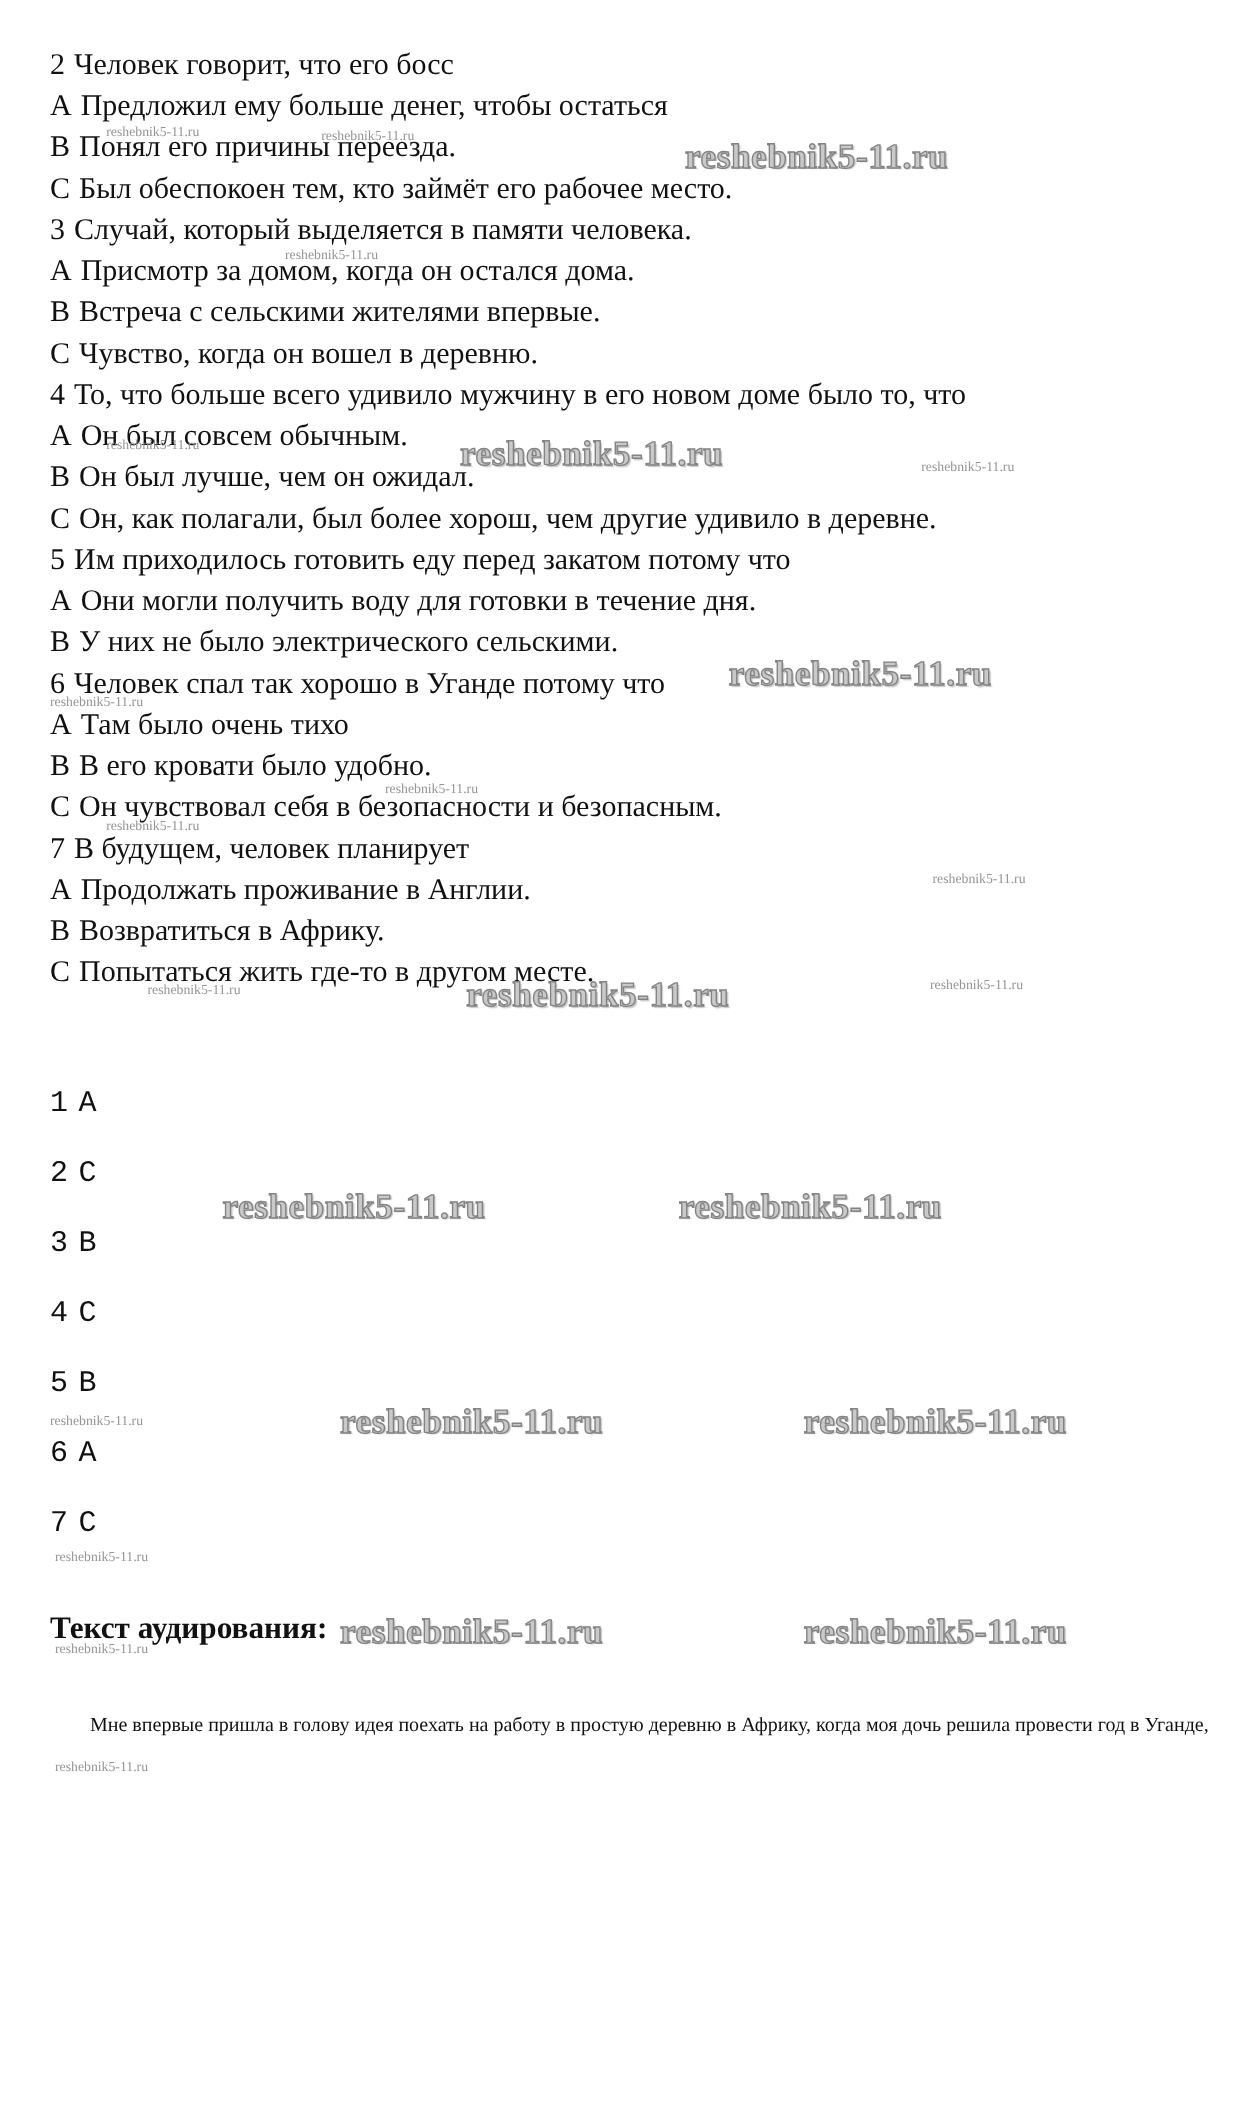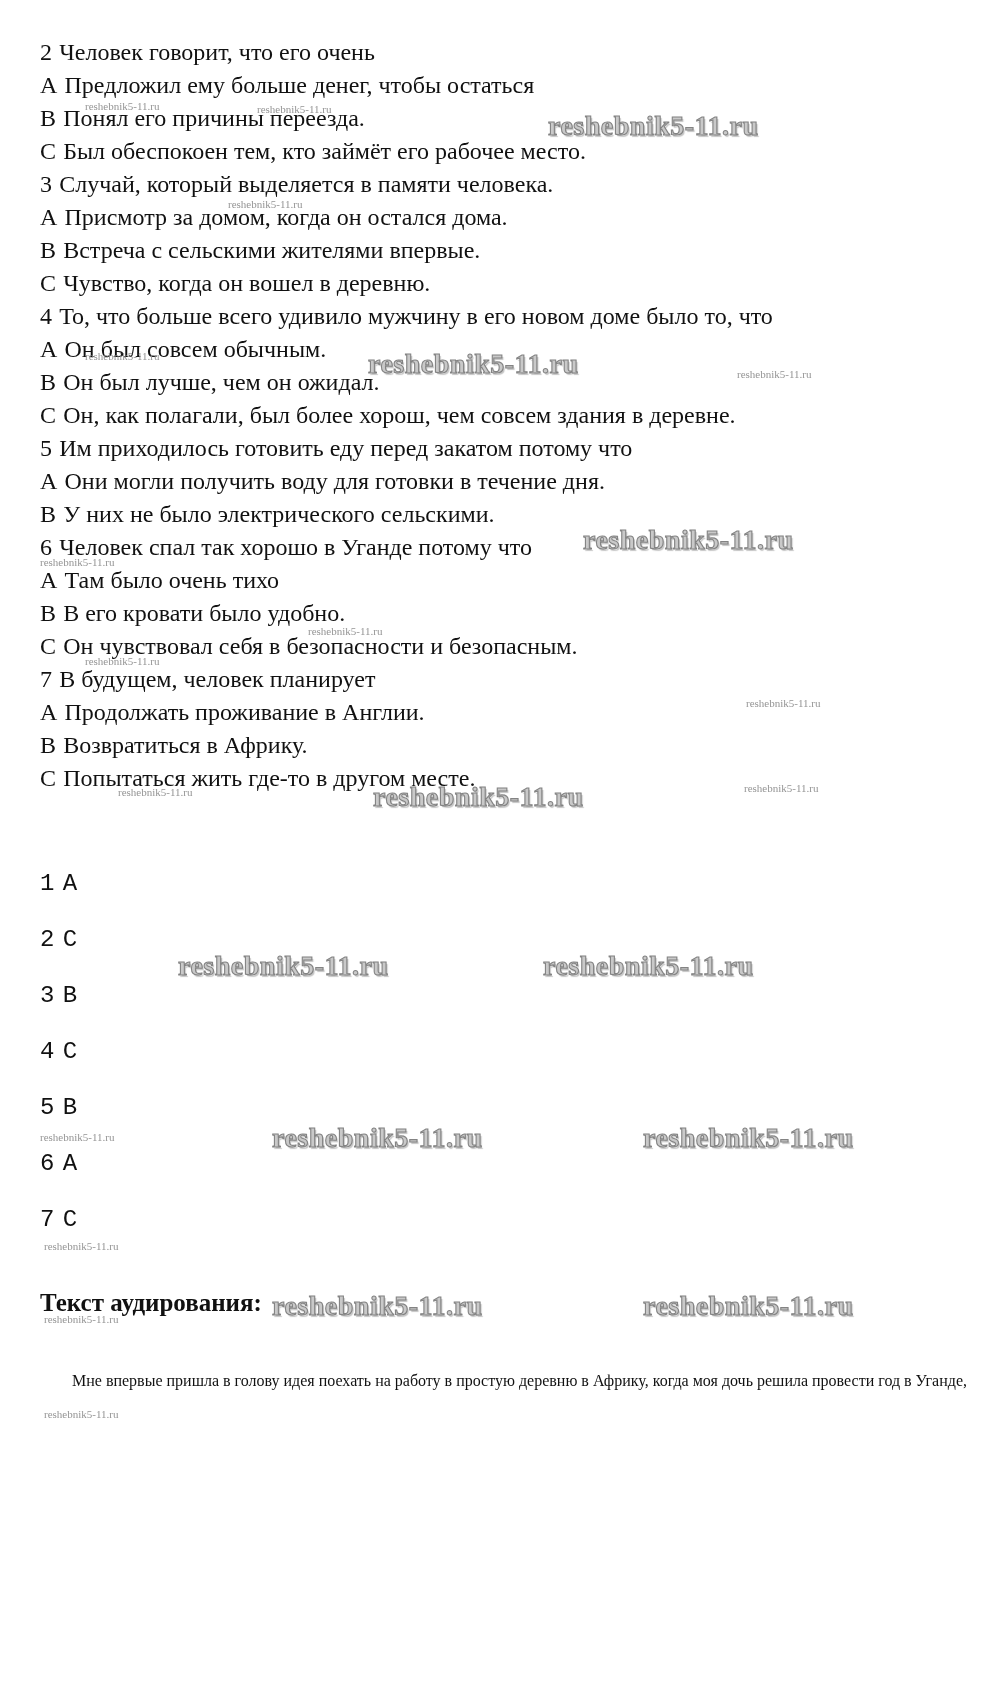--- a/index.html
+++ b/index.html
@@ -30,38 +30,38 @@
   }
 </style>
 </head>
 <body>
 
 <div class="page">
 
   <div class="content">
 
     <div>
-      <div class="line"><span class="qn">2</span><span>Человек говорит, что его очень</span></div>
+      <div class="line"><span class="qn">2</span><span>Человек говорит, что его босс</span></div>
       <div class="line"><span class="qn">А</span><span>Предложил ему больше денег, чтобы остаться</span></div>
       <div class="line"><span class="qn">В</span><span>Понял его причины переезда.</span></div>
       <div class="line"><span class="qn">С</span><span>Был обеспокоен тем, кто займёт его рабочее место.</span></div>
     </div>
 
     <div>
       <div class="line"><span class="qn">3</span><span>Случай, который выделяется в памяти человека.</span></div>
       <div class="line"><span class="qn">А</span><span>Присмотр за домом, когда он остался дома.</span></div>
       <div class="line"><span class="qn">В</span><span>Встреча с сельскими жителями впервые.</span></div>
       <div class="line"><span class="qn">С</span><span>Чувство, когда он вошел в деревню.</span></div>
     </div>
 
     <div>
       <div class="line"><span class="qn">4</span><span>То, что больше всего удивило мужчину в его новом доме было то, что</span></div>
       <div class="line"><span class="qn">А</span><span>Он был совсем обычным.</span></div>
       <div class="line"><span class="qn">В</span><span>Он был лучше, чем он ожидал.</span></div>
-      <div class="line"><span class="qn">С</span><span>Он, как полагали, был более хорош, чем совсем здания в деревне.</span></div>
+      <div class="line"><span class="qn">С</span><span>Он, как полагали, был более хорош, чем другие удивило в деревне.</span></div>
     </div>
 
     <div>
       <div class="line"><span class="qn">5</span><span>Им приходилось готовить еду перед закатом потому что</span></div>
       <div class="line"><span class="qn">А</span><span>Они могли получить воду для готовки в течение дня.</span></div>
       <div class="line"><span class="qn">В</span><span>У них не было электрического сельскими.</span></div>
     </div>
 
     <div>
       <div class="line"><span class="qn">6</span><span>Человек спал так хорошо в Уганде потому что</span></div>

